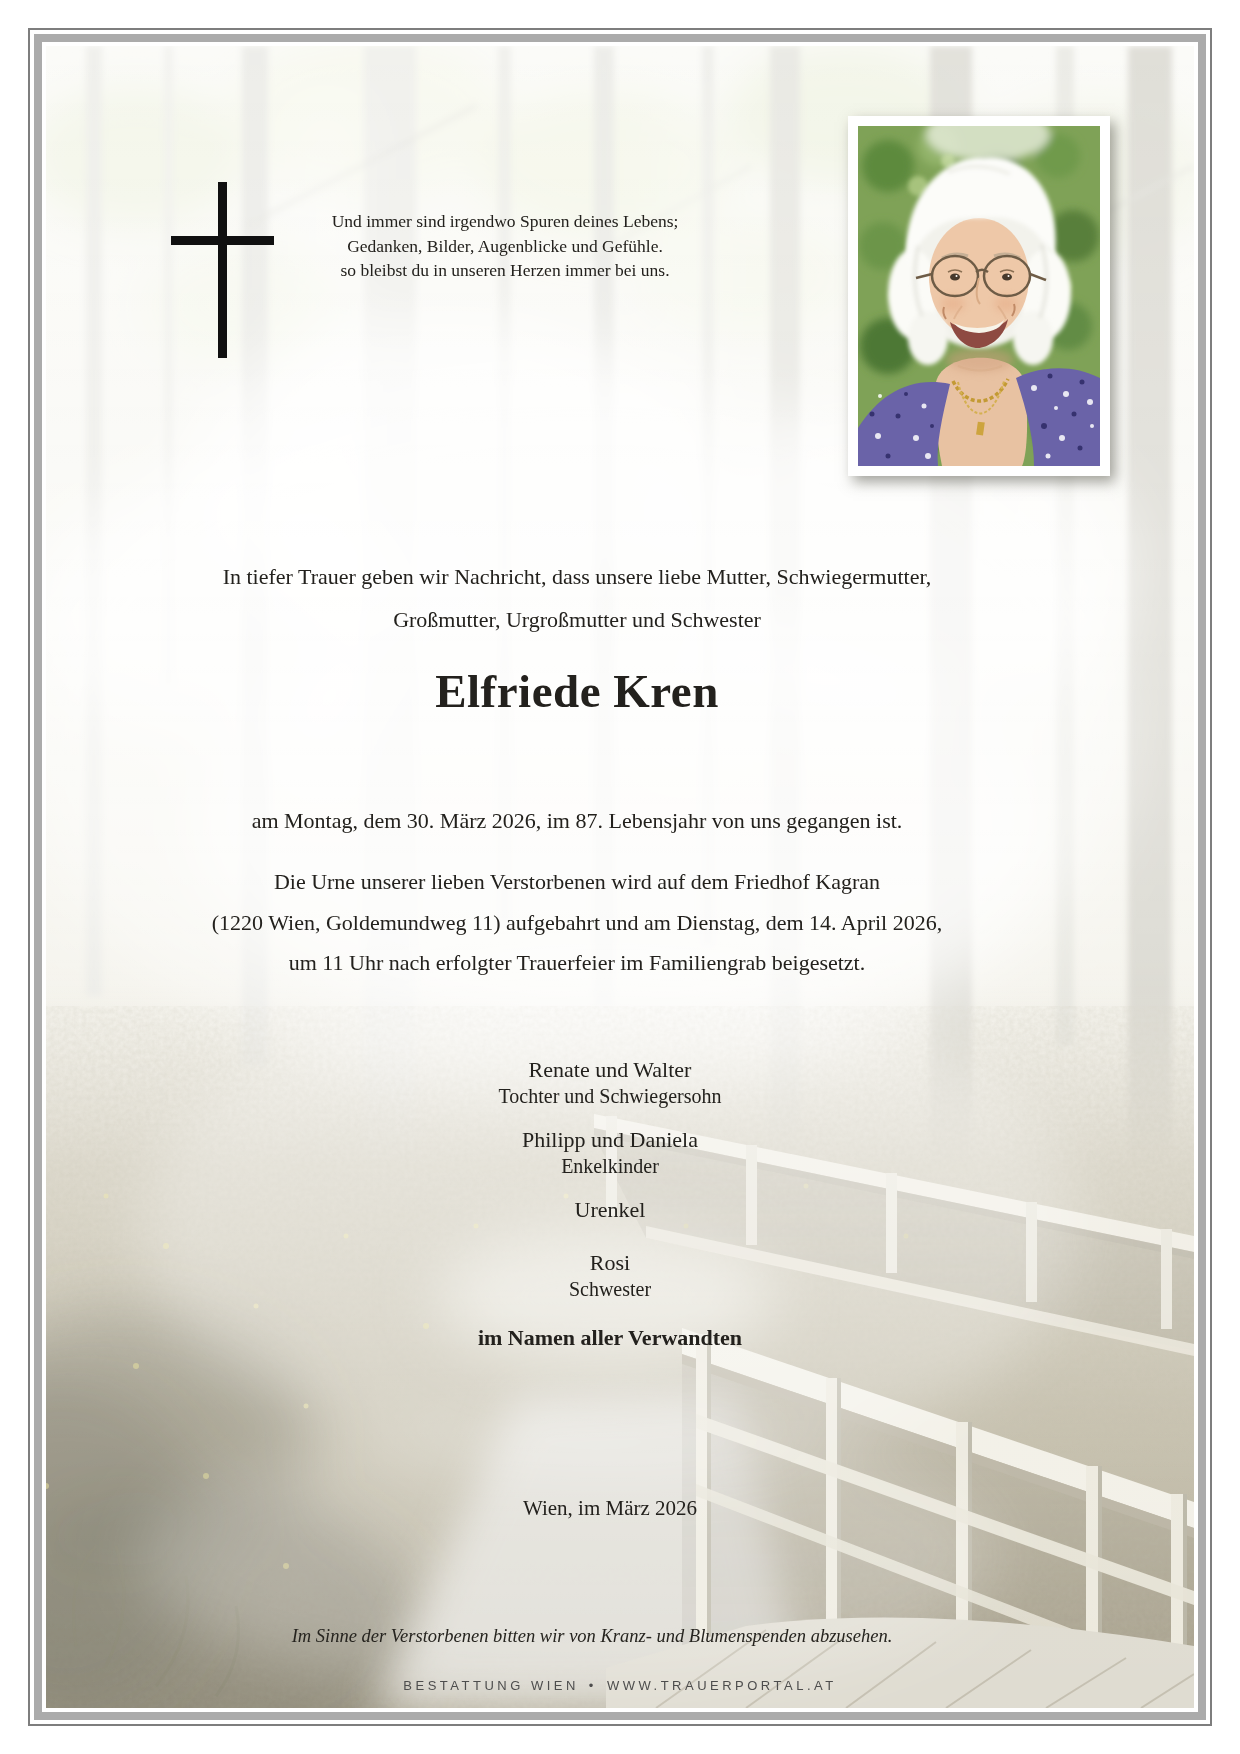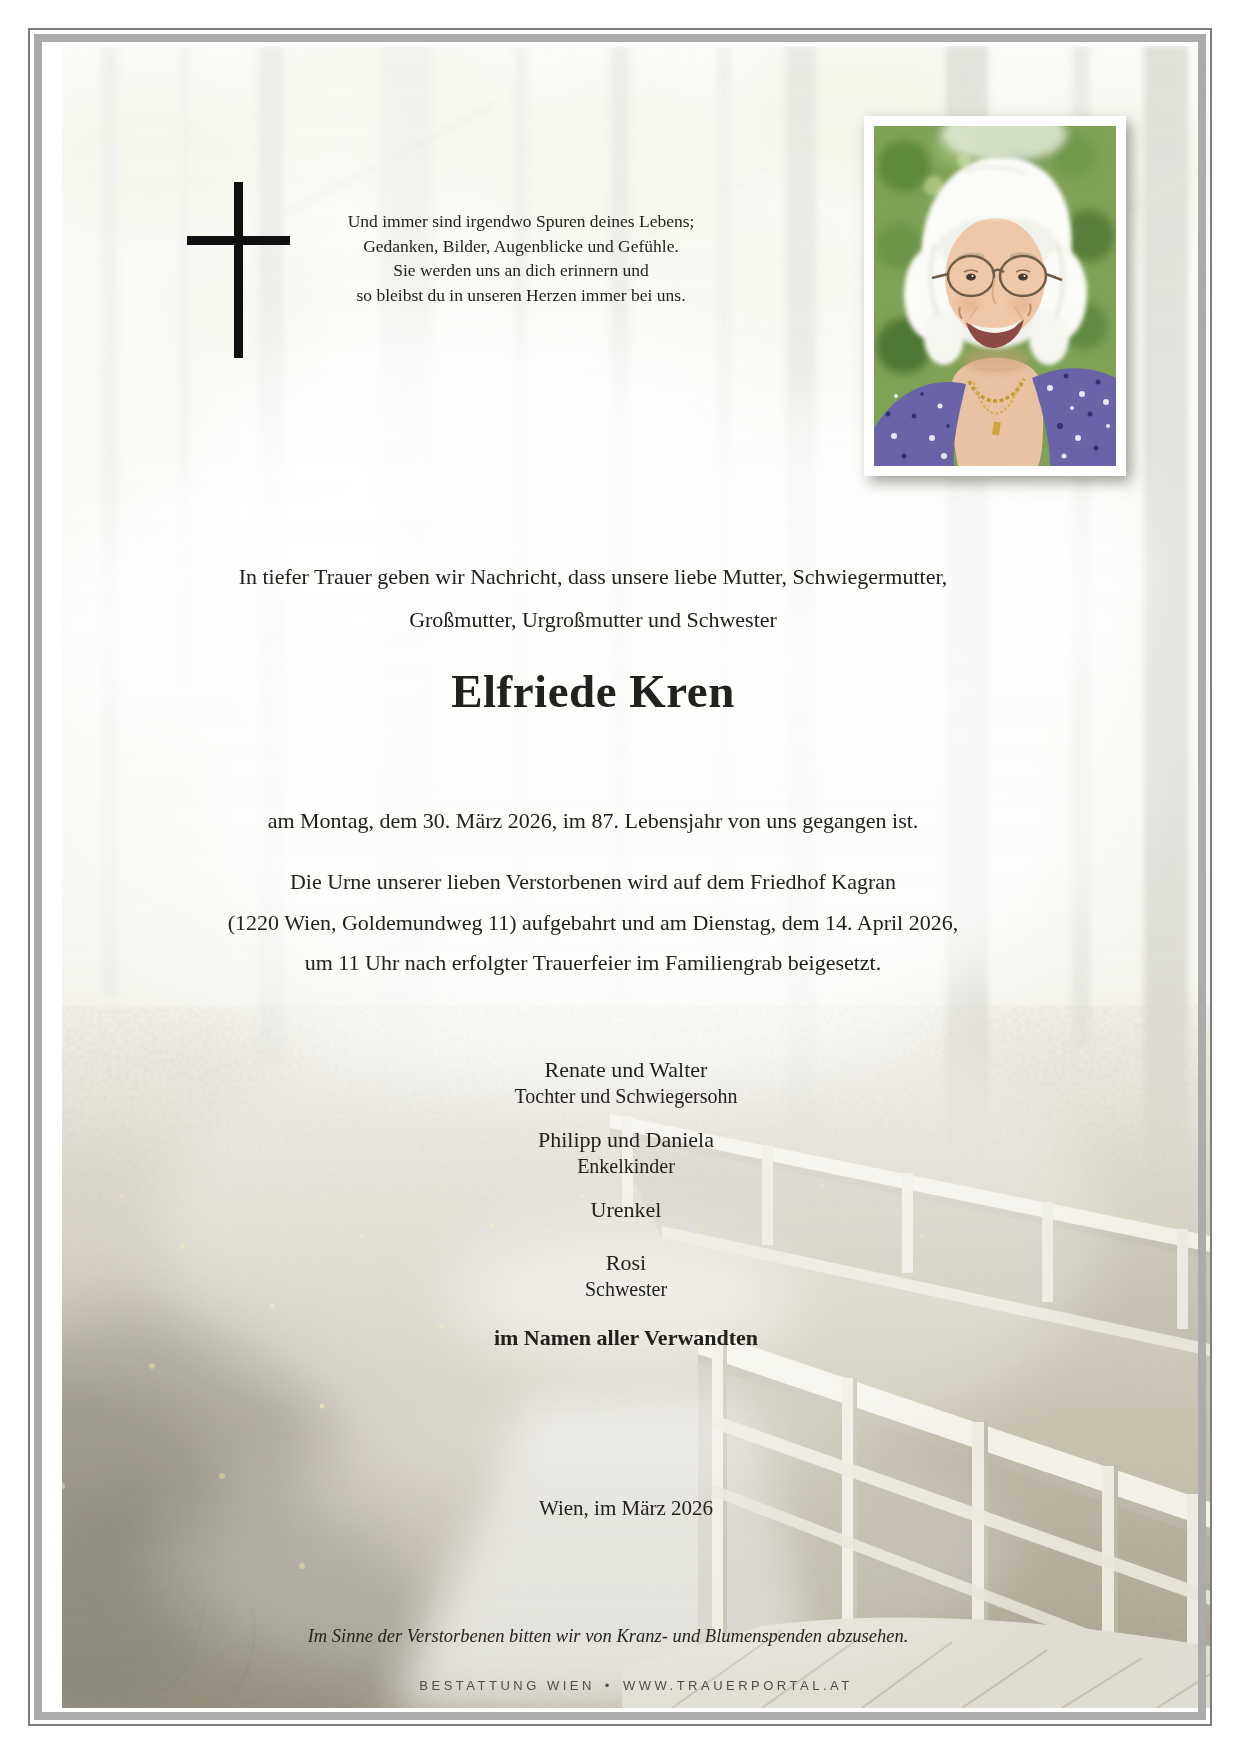--- a/index.html
+++ b/index.html
@@ -1,19 +1,19 @@
 <!DOCTYPE html>
 <html><head>
 <meta charset="utf-8">
 <style>
   html,body{margin:0;padding:0;background:#ffffff;}
   body{width:1240px;height:1754px;position:relative;font-family:"Liberation Serif","DejaVu Serif",serif;color:#23211d;}
   .frame-line{position:absolute;inset:28px;border:2px solid #7e7e7e;pointer-events:none;z-index:5;}
   .frame-band{position:absolute;inset:34px;border:8px solid #ababab;pointer-events:none;z-index:5;}
-  .content{position:absolute;left:62px;top:46px;width:1148px;height:1662px;overflow:hidden;background:#86efac;}
+  .content{position:absolute;left:46px;top:46px;width:1148px;height:1662px;overflow:hidden;background:#86efac;}
   svg.bg{position:absolute;left:0;top:0;width:1148px;height:1662px;display:block;}
   .layer{position:absolute;z-index:2;}
   
   .cross{left:125px;top:136px;width:103px;height:176px;}
   .cross .v{position:absolute;left:47px;top:0;width:9px;height:176px;background:#101010;}
   .cross .h{position:absolute;left:0;top:54px;width:103px;height:9px;background:#101010;}
   
   .poem{left:0;top:163px;width:918px;text-align:center;font-size:17.5px;line-height:24.5px;}
   
   .photo{left:802px;top:70px;width:242px;height:340px;background:#ffffff;padding:10px;box-shadow:5px 6px 13px rgba(70,70,58,.5);}
@@ -210,21 +210,20 @@
   </svg>
 
   <div class="layer cross">
     <i class="v"></i>
     <i class="h"></i>
   </div>
 
   <div class="layer poem">
     <div>Und immer sind irgendwo Spuren deines Lebens;</div>
     <div>Gedanken, Bilder, Augenblicke und Gefühle.</div>
-    <div>Sie werden uns an dich erinnern und</div>
     <div>so bleibst du in unseren Herzen immer bei uns.</div>
   </div>
 
   <div class="layer photo">
     <svg viewBox="0 0 242 340" aria-hidden="true">
       <defs>
         <filter id="pb2" x="-40%" y="-40%" width="180%" height="180%">
             <feGaussianBlur stdDeviation="2"></feGaussianBlur>
           </filter>
         <filter id="pb4" x="-60%" y="-60%" width="220%" height="220%">

